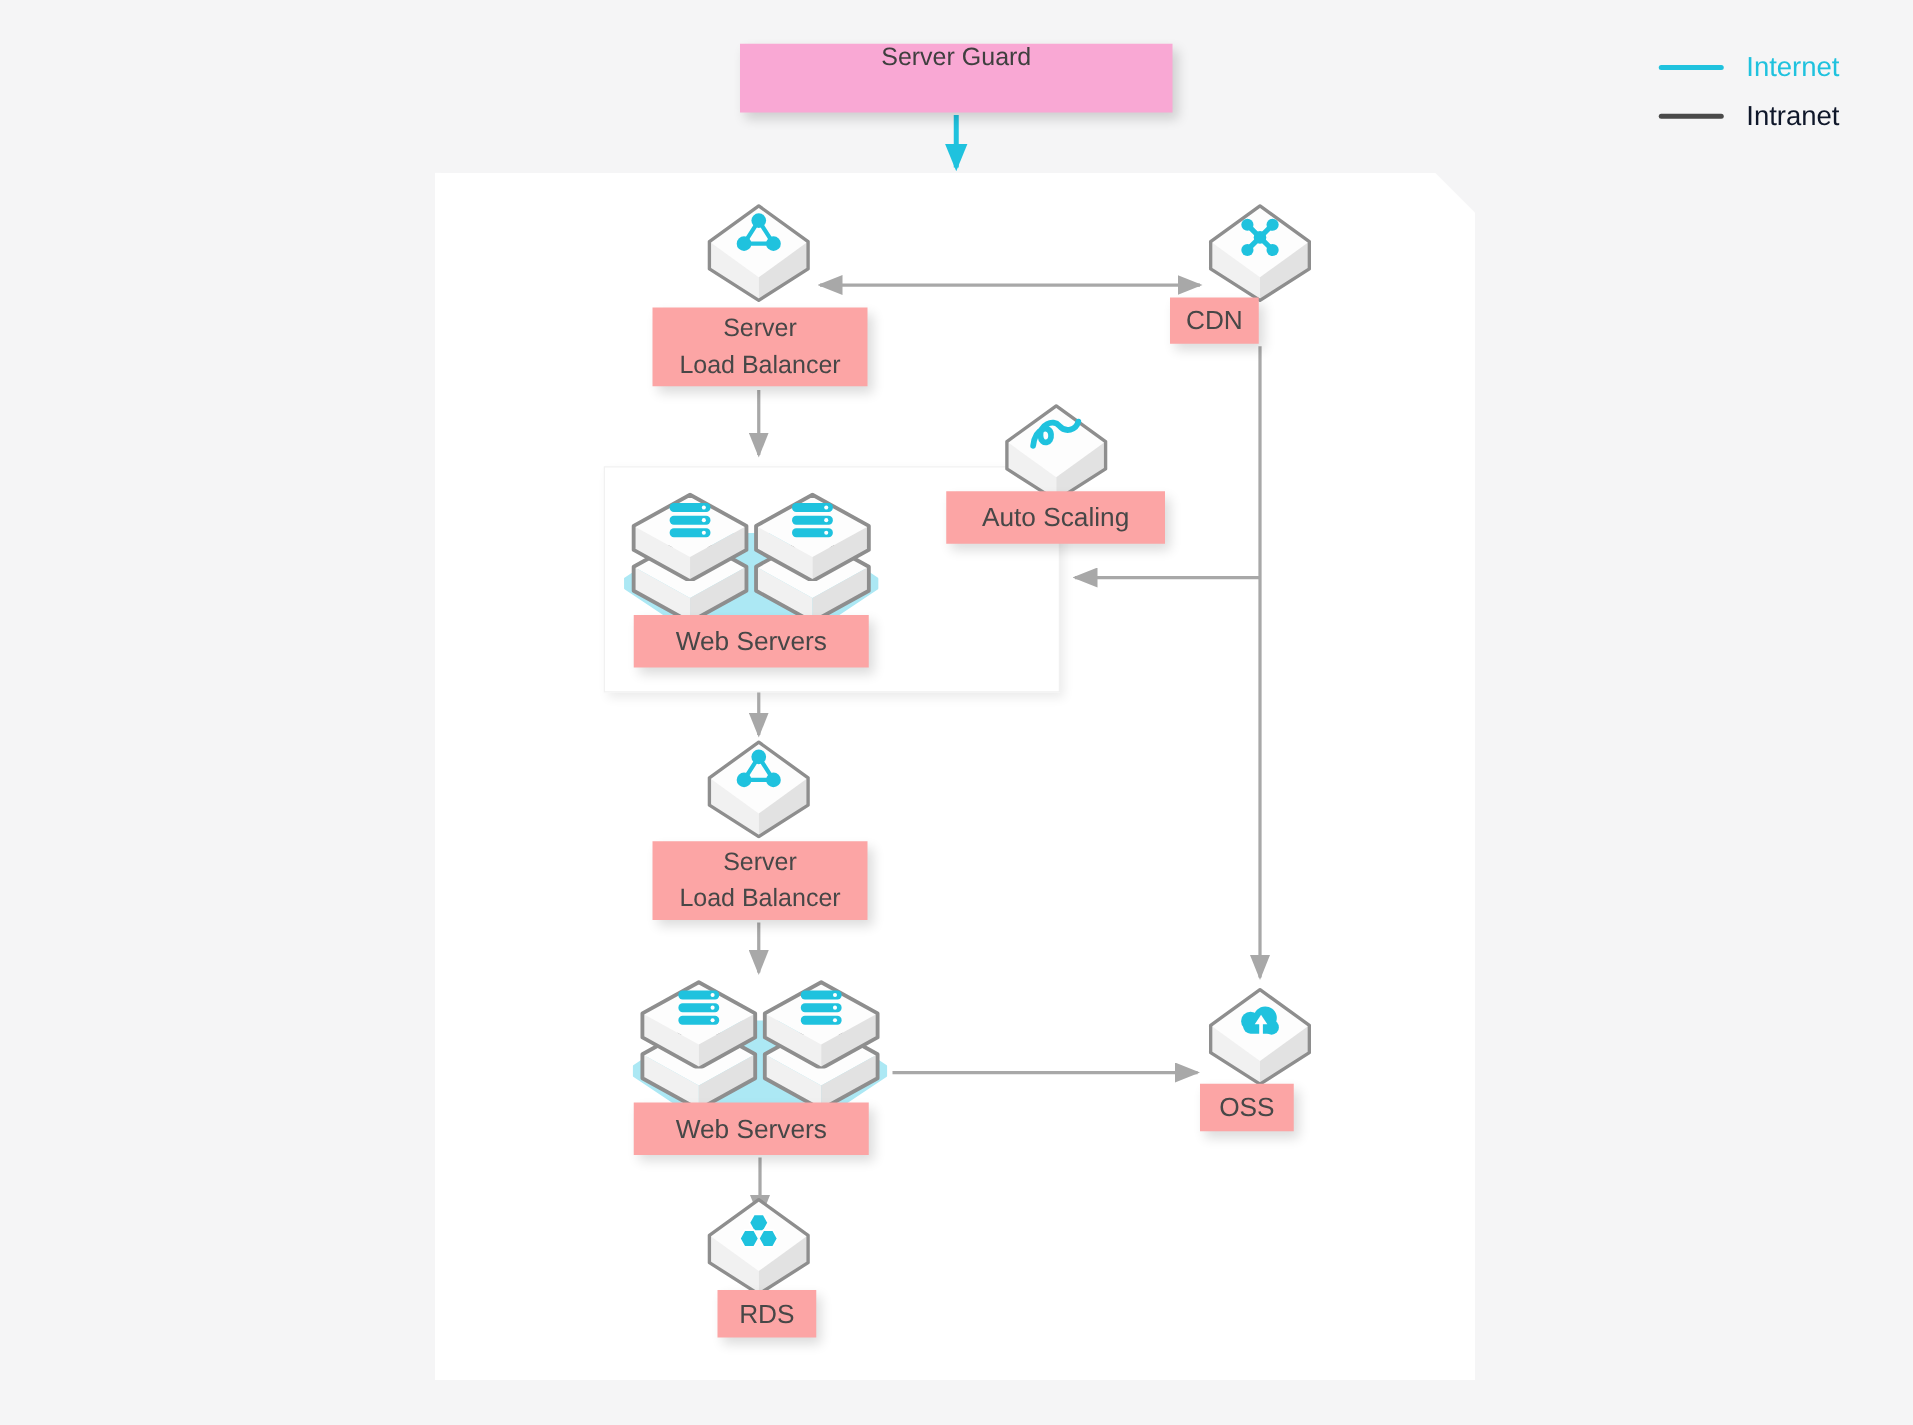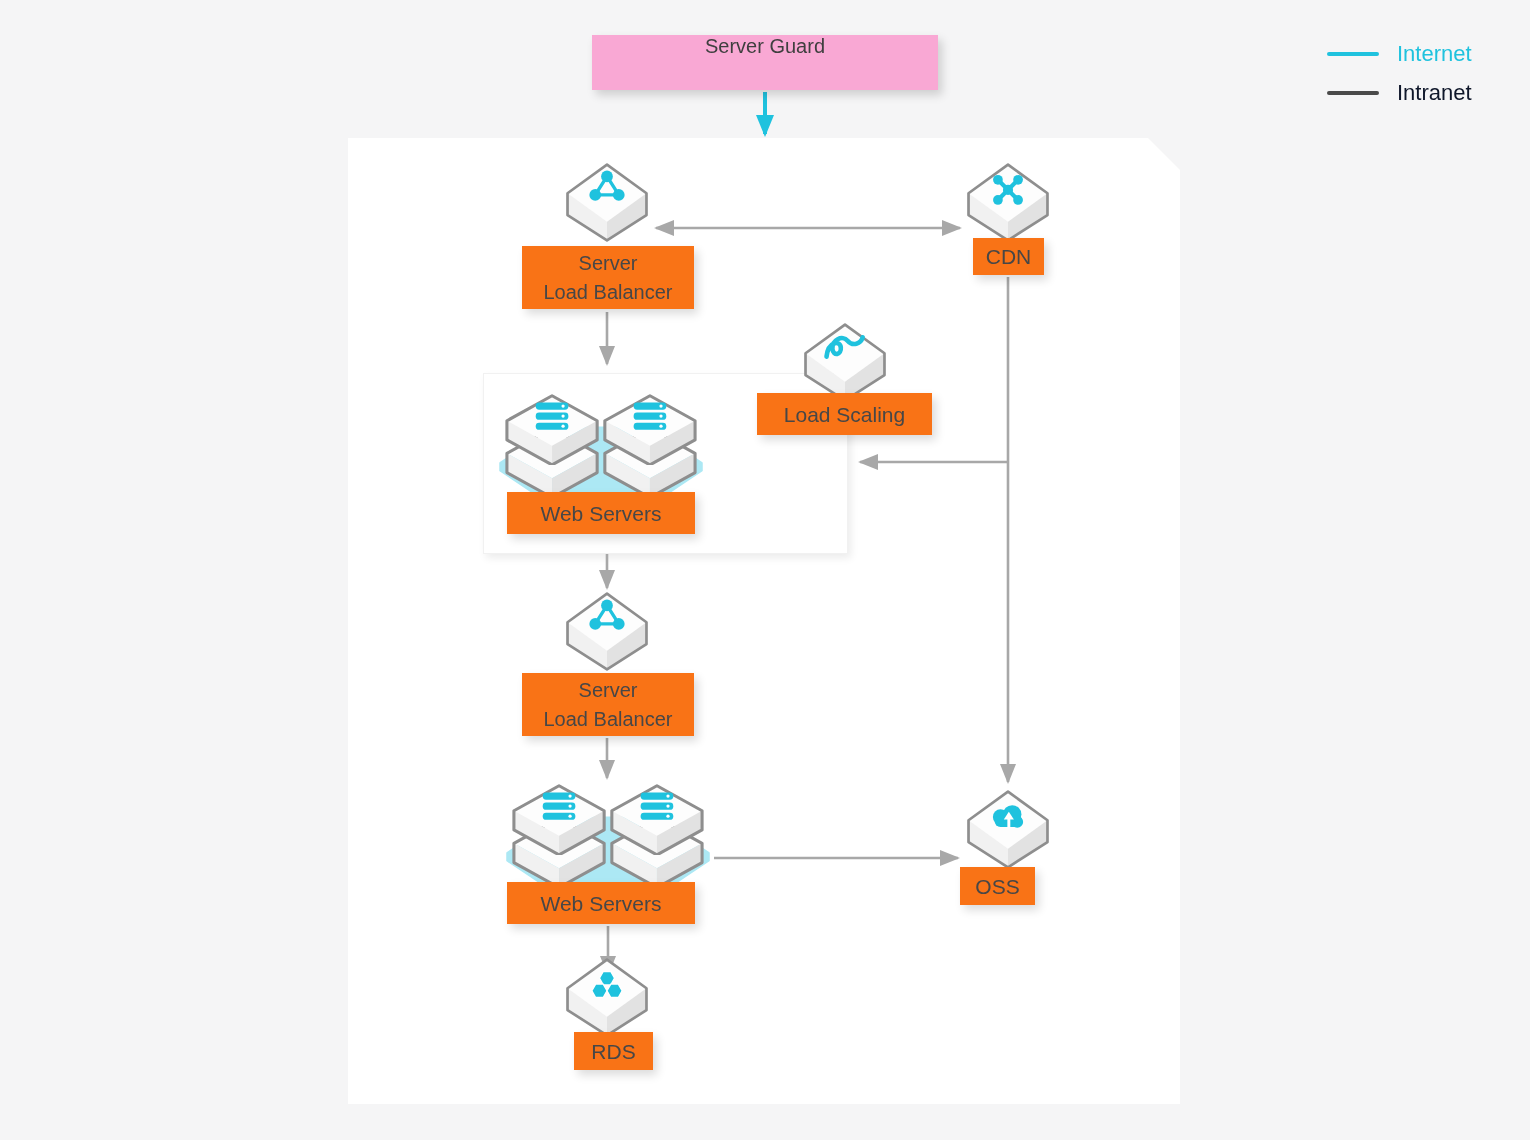--- a/index.html
+++ b/index.html
@@ -29,21 +29,21 @@
     box-shadow:3px 4px 8px rgba(0,0,0,0.08);
     z-index:1;
   }
 
   .overlay{position:absolute;left:0;top:0;z-index:2;pointer-events:none;}
 
   .node-icon{position:absolute;z-index:3;}
   .cluster{position:absolute;z-index:3;}
 
   .nlabel{
-    position:absolute;z-index:4;background:#f97316;color:var(--text);
+    position:absolute;z-index:4;background:#fca5a5;color:var(--text);
     box-shadow:4px 5px 9px rgba(0,0,0,0.14);
     display:flex;flex-direction:column;align-items:center;justify-content:center;
     font-size:21px;line-height:29px;text-align:center;
   }
   .nlabel.two-line{font-size:20px;}
 
   .title-box{
     position:absolute;left:592px;top:35px;width:346px;height:55px;z-index:4;
     background:#f9a8d4;box-shadow:4px 5px 9px rgba(0,0,0,0.16);
     display:flex;align-items:flex-start;justify-content:center;
@@ -195,29 +195,29 @@
       <use href="#icon-slb"></use>
     </svg>
   <div class="nlabel two-line" style="left:522px;top:246px;width:172px;height:63px">
     <span>Server</span>
     <span>Load Balancer</span>
   </div>
 
   <svg class="node-icon" style="left:966px;top:163px" width="84" height="79" viewBox="0 0 100 94">
       <use href="#icon-cdn"></use>
     </svg>
-  <div class="nlabel" style="left:973px;top:238px;width:71px;height:37px">
+  <div class="nlabel" style="left:936px;top:238px;width:71px;height:37px">
     <span>CDN</span>
   </div>
 
   <svg class="node-icon" style="left:803px;top:323px" width="84" height="79" viewBox="0 0 100 94">
       <use href="#icon-as"></use>
     </svg>
   <div class="nlabel" style="left:757px;top:393px;width:175px;height:42px">
-    <span>Load Scaling</span>
+    <span>Auto Scaling</span>
   </div>
 
   <svg class="cluster" style="left:499px;top:390px" width="204" height="144" viewBox="0 0 212 150">
       <use href="#ws-cluster"></use>
     </svg>
   <div class="nlabel" style="left:507px;top:492px;width:188px;height:42px">
     <span>Web Servers</span>
   </div>
 
   <svg class="node-icon" style="left:565px;top:592px" width="84" height="79" viewBox="0 0 100 94">

